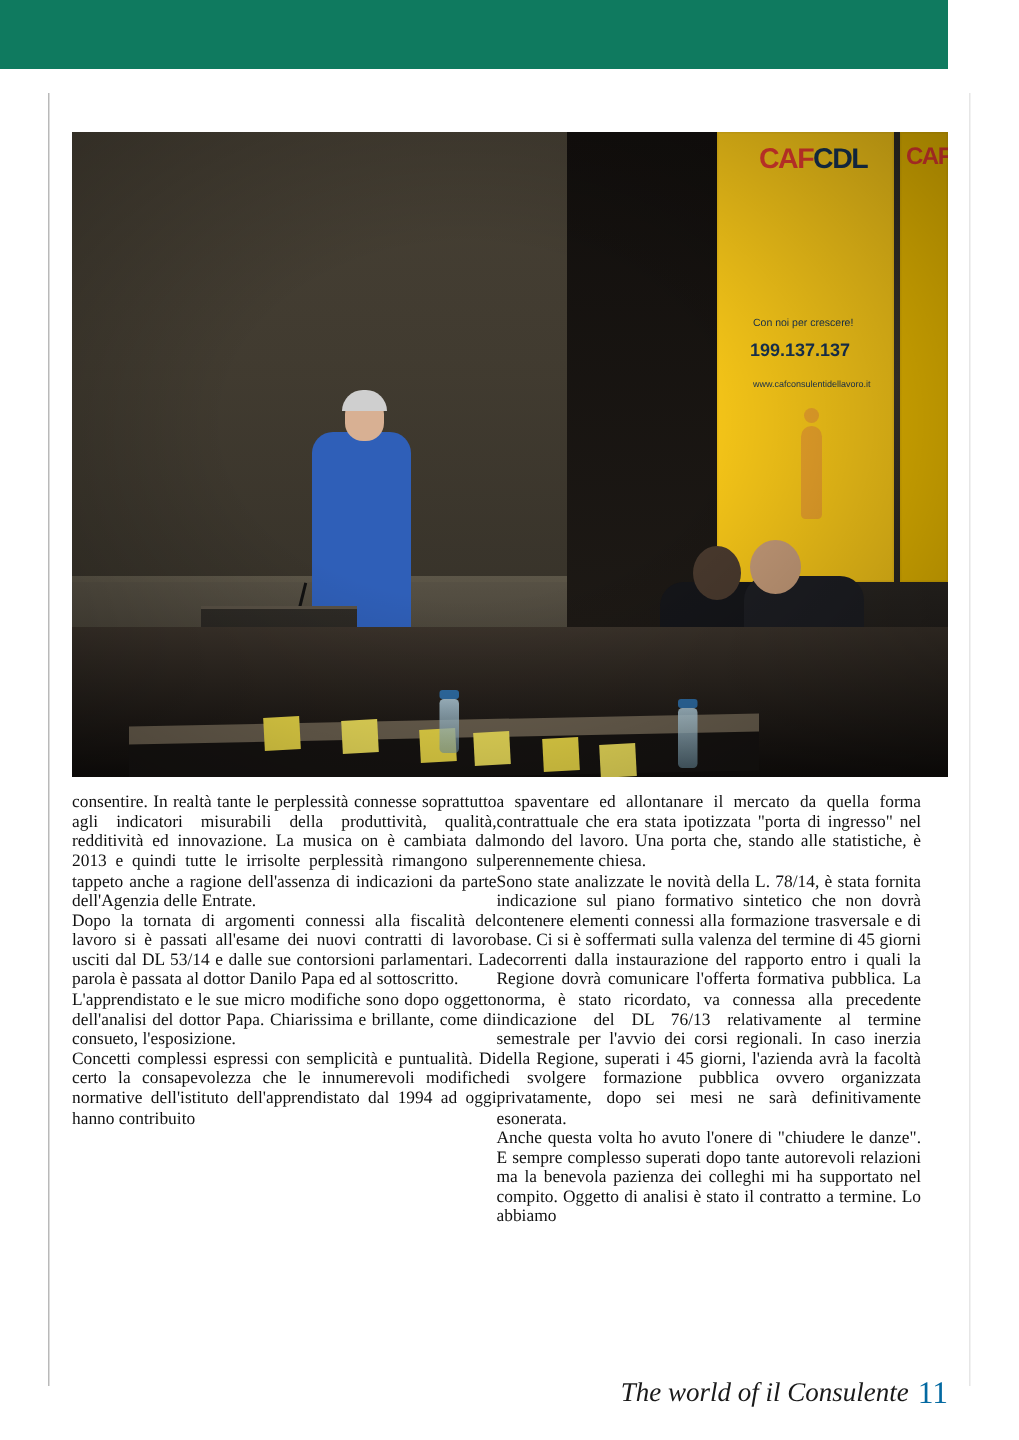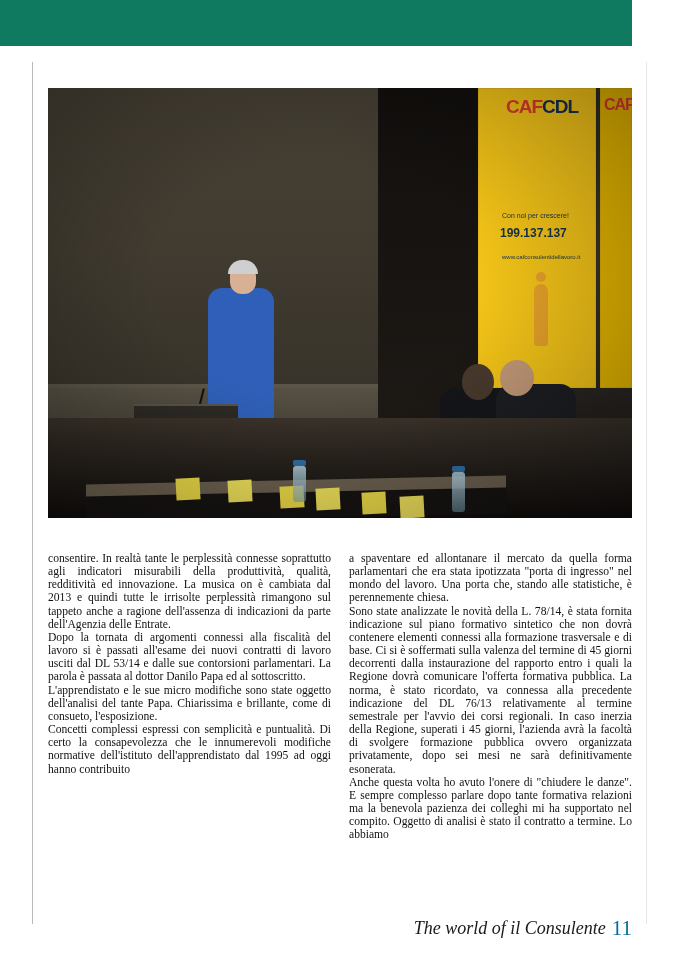--- a/index.html
+++ b/index.html
@@ -241,22 +241,20 @@
   }
 
   
   .cols {
     position: absolute;
     left: 48px;
     top: 528px;
     width: 584px;
     height: 385px;
     display: flex;
-    gap: 18px;
-    margin-top: 24px;
   }
   .col {
     width: 283px;
     font-size: 11.6px;
     line-height: 1.135;
     text-align: justify;
     color: #111;
     hyphens: auto;
   }
   .col p {
@@ -357,27 +355,27 @@
     <div class="bottle" style="left:404px; top:384px; height:40px;"></div>
     <div class="bottle-cap" style="left:404px; top:378px;"></div>
 
     <div class="photo-vig"></div>
   </div>
 
   <div class="cols">
     <div class="col">
       <p>consentire. In realtà tante le perplessità connesse soprattutto agli indicatori misurabili della produttività, qualità, redditività ed innovazione. La musica on è cambiata dal 2013 e quindi tutte le irrisolte perplessità rimangono sul tappeto anche a ragione dell'assenza di indicazioni da parte dell'Agenzia delle Entrate.</p>
       <p>Dopo la tornata di argomenti connessi alla fiscalità del lavoro si è passati all'esame dei nuovi contratti di lavoro usciti dal DL 53/14 e dalle sue contorsioni parlamentari. La parola è passata al dottor Danilo Papa ed al sottoscritto.</p>
-      <p>L'apprendistato e le sue micro modifiche sono state oggetto dell'analisi del tante Papa. Chiarissima e brillante, come di consueto, l'esposizione.</p>
-      <p>Concetti complessi espressi con semplicità e puntualità. Di certo la consapevolezza che le innumerevoli modifiche normative dell'istituto dell'apprendistato dal 1995 ad oggi hanno contribuito</p>
+      <p>L'apprendistato e le sue micro modifiche sono dopo oggetto dell'analisi del dottor Papa. Chiarissima e brillante, come di consueto, l'esposizione.</p>
+      <p>Concetti complessi espressi con semplicità e puntualità. Di certo la consapevolezza che le innumerevoli modifiche normative dell'istituto dell'apprendistato dal 1994 ad oggi hanno contribuito</p>
     </div>
     <div class="col">
-      <p>a spaventare ed allontanare il mercato da quella forma parlamentari che era stata ipotizzata "porta di ingresso" nel mondo del lavoro. Una porta che, stando alle statistiche, è perennemente chiesa.</p>
+      <p>a spaventare ed allontanare il mercato da quella forma contrattuale che era stata ipotizzata "porta di ingresso" nel mondo del lavoro. Una porta che, stando alle statistiche, è perennemente chiesa.</p>
       <p>Sono state analizzate le novità della L. 78/14, è stata fornita indicazione sul piano formativo sintetico che non dovrà contenere elementi connessi alla formazione trasversale e di base. Ci si è soffermati sulla valenza del termine di 45 giorni decorrenti dalla instaurazione del rapporto entro i quali la Regione dovrà comunicare l'offerta formativa pubblica. La norma, è stato ricordato, va connessa alla precedente indicazione del DL 76/13 relativamente al termine semestrale per l'avvio dei corsi regionali. In caso inerzia della Regione, superati i 45 giorni, l'azienda avrà la facoltà di svolgere formazione pubblica ovvero organizzata privatamente, dopo sei mesi ne sarà definitivamente esonerata.</p>
-      <p>Anche questa volta ho avuto l'onere di "chiudere le danze". E sempre complesso parlare dopo tante formativa relazioni ma la benevola pazienza dei colleghi mi ha supportato nel compito. Oggetto di analisi è stato il contratto a termine. Lo abbiamo</p>
+      <p>Anche questa volta ho avuto l'onere di "chiudere le danze". E sempre complesso superati dopo tante autorevoli relazioni ma la benevola pazienza dei colleghi mi ha supportato nel compito. Oggetto di analisi è stato il contratto a termine. Lo abbiamo</p>
     </div>
   </div>
 
   <div class="footer">
     <span class="footer-brand">The world of </span><span class="footer-brand bold">il Consulente</span><span class="footer-page">11</span>
   </div>
 
 </div>
 
 </body></html>

